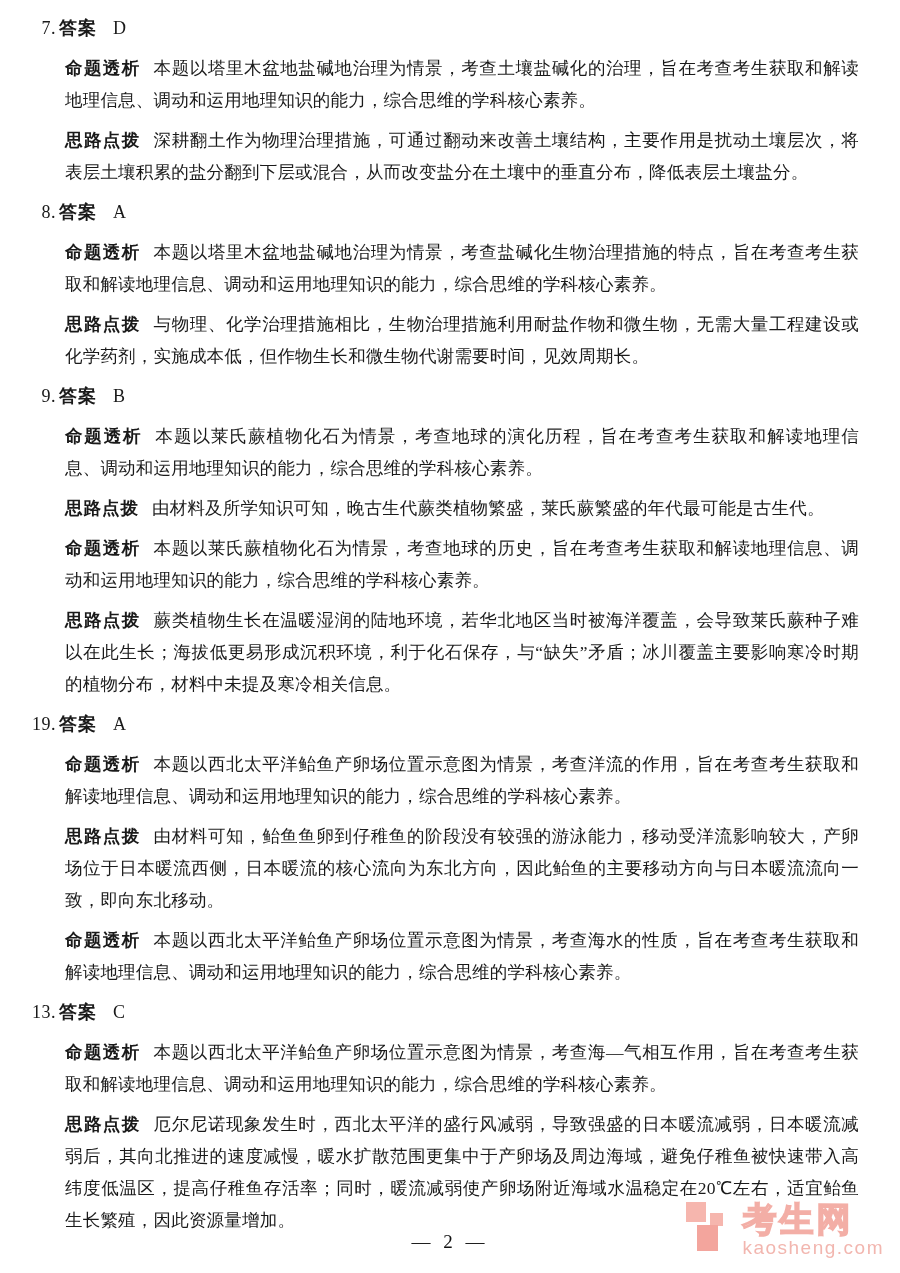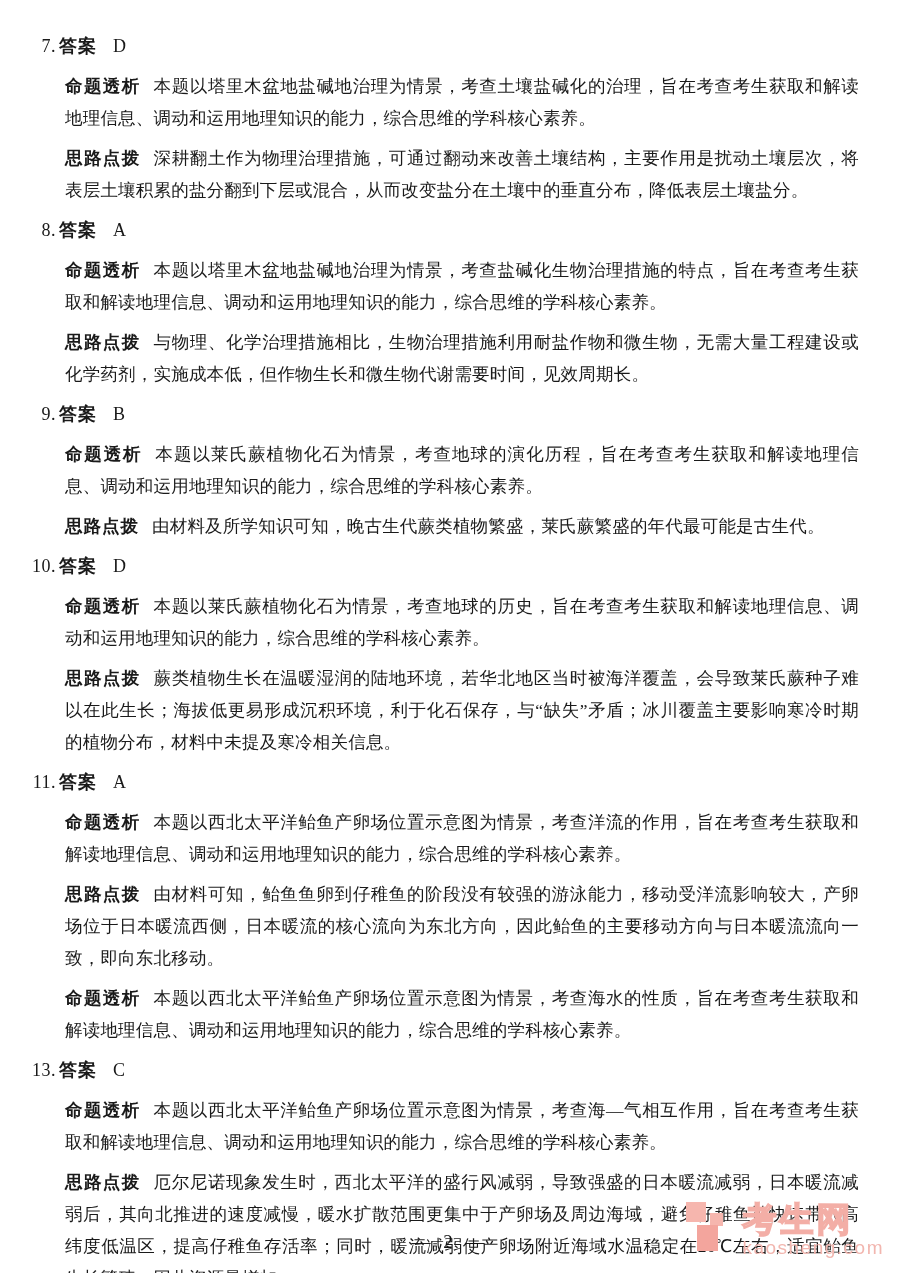--- a/index.html
+++ b/index.html
@@ -7,21 +7,21 @@
     width: 900px; height: 1273px;
     background: #ffffff;
     font-family: "Liberation Serif", serif;
     color: #1a1a1a;
     overflow: hidden;
   }
   .page {
     position: relative;
     width: 900px; height: 1273px;
     box-sizing: border-box;
-    padding-top: 30px;
+    padding-top: 12px;
     overflow: hidden;
   }
   
   .item { margin: 0; }
   .answer-line {
     padding-left: 28px;
     font-size: 18px;
     line-height: 32px;
     white-space: nowrap;
   }
@@ -140,34 +140,31 @@
     </div>
     <p class="para">
       <span class="para-label">命题透析</span><span class="para-text">本题以莱氏蕨植物化石为情景，考查地球的演化历程，旨在考查考生获取和解读地理信息、调动和运用地理知识的能力，综合思维的学科核心素养。</span>
     </p>
     <p class="para">
       <span class="para-label">思路点拨</span><span class="para-text">由材料及所学知识可知，晚古生代蕨类植物繁盛，莱氏蕨繁盛的年代最可能是古生代。</span>
     </p>
   </section>
 
   <section class="item">
-    <div class="answer-line">
-      <span class="qnum">10.</span><span class="answer-label">答案</span><span class="answer-letter">D</span>
-    </div>
     <p class="para">
       <span class="para-label">命题透析</span><span class="para-text">本题以莱氏蕨植物化石为情景，考查地球的历史，旨在考查考生获取和解读地理信息、调动和运用地理知识的能力，综合思维的学科核心素养。</span>
     </p>
     <p class="para">
       <span class="para-label">思路点拨</span><span class="para-text">蕨类植物生长在温暖湿润的陆地环境，若华北地区当时被海洋覆盖，会导致莱氏蕨种子难以在此生长；海拔低更易形成沉积环境，利于化石保存，与“缺失”矛盾；冰川覆盖主要影响寒冷时期的植物分布，材料中未提及寒冷相关信息。</span>
     </p>
   </section>
 
   <section class="item">
     <div class="answer-line">
-      <span class="qnum">11.</span><span class="answer-label">答案</span><span class="answer-letter">A</span>
+      <span class="qnum">19.</span><span class="answer-label">答案</span><span class="answer-letter">A</span>
     </div>
     <p class="para">
       <span class="para-label">命题透析</span><span class="para-text">本题以西北太平洋鲐鱼产卵场位置示意图为情景，考查洋流的作用，旨在考查考生获取和解读地理信息、调动和运用地理知识的能力，综合思维的学科核心素养。</span>
     </p>
     <p class="para">
       <span class="para-label">思路点拨</span><span class="para-text">由材料可知，鲐鱼鱼卵到仔稚鱼的阶段没有较强的游泳能力，移动受洋流影响较大，产卵场位于日本暖流西侧，日本暖流的核心流向为东北方向，因此鲐鱼的主要移动方向与日本暖流流向一致，即向东北移动。</span>
     </p>
   </section>
 
   <section class="item">

